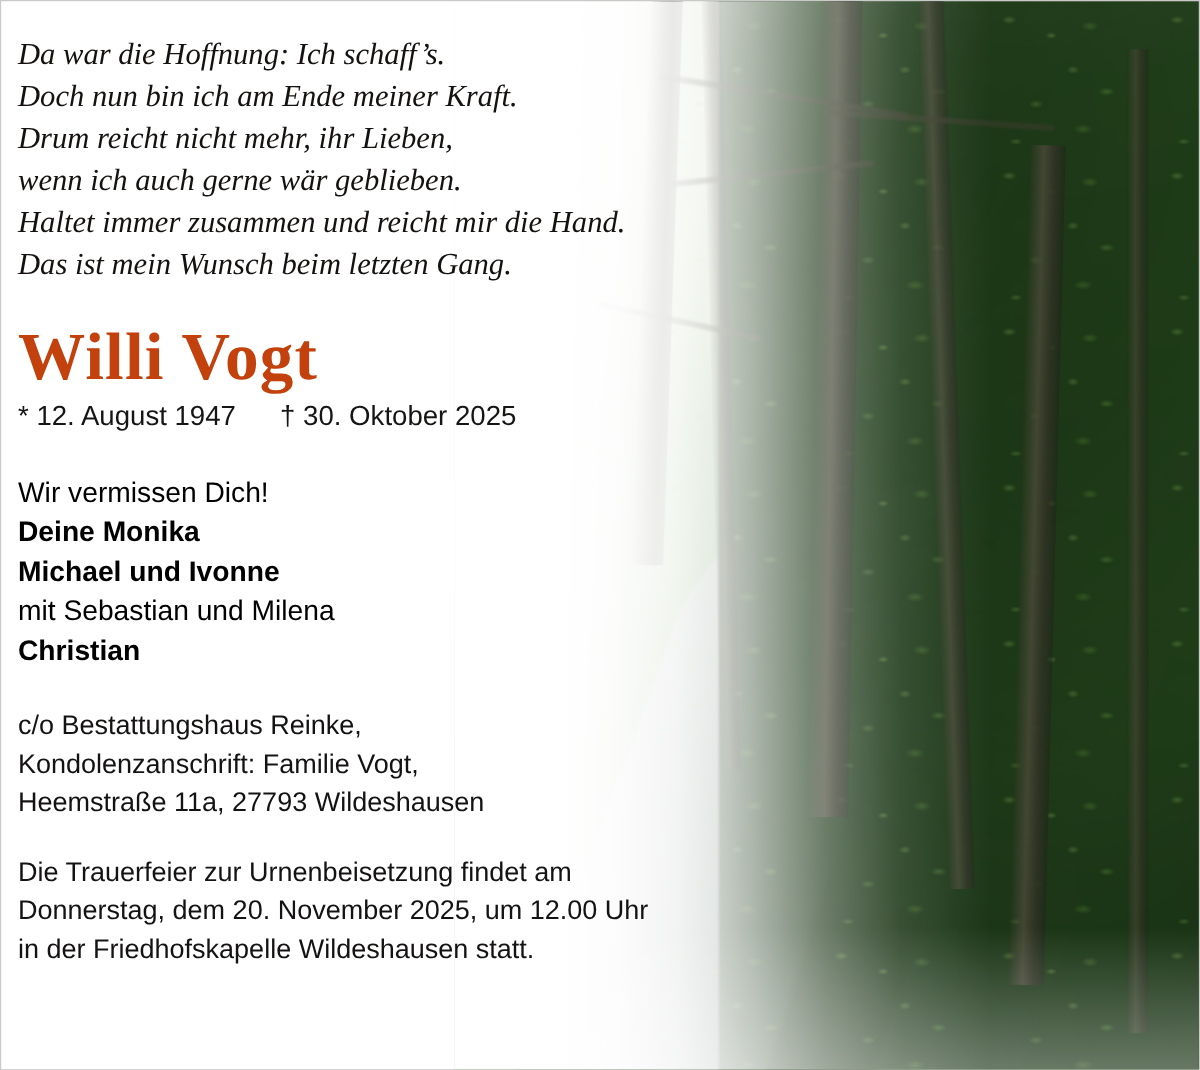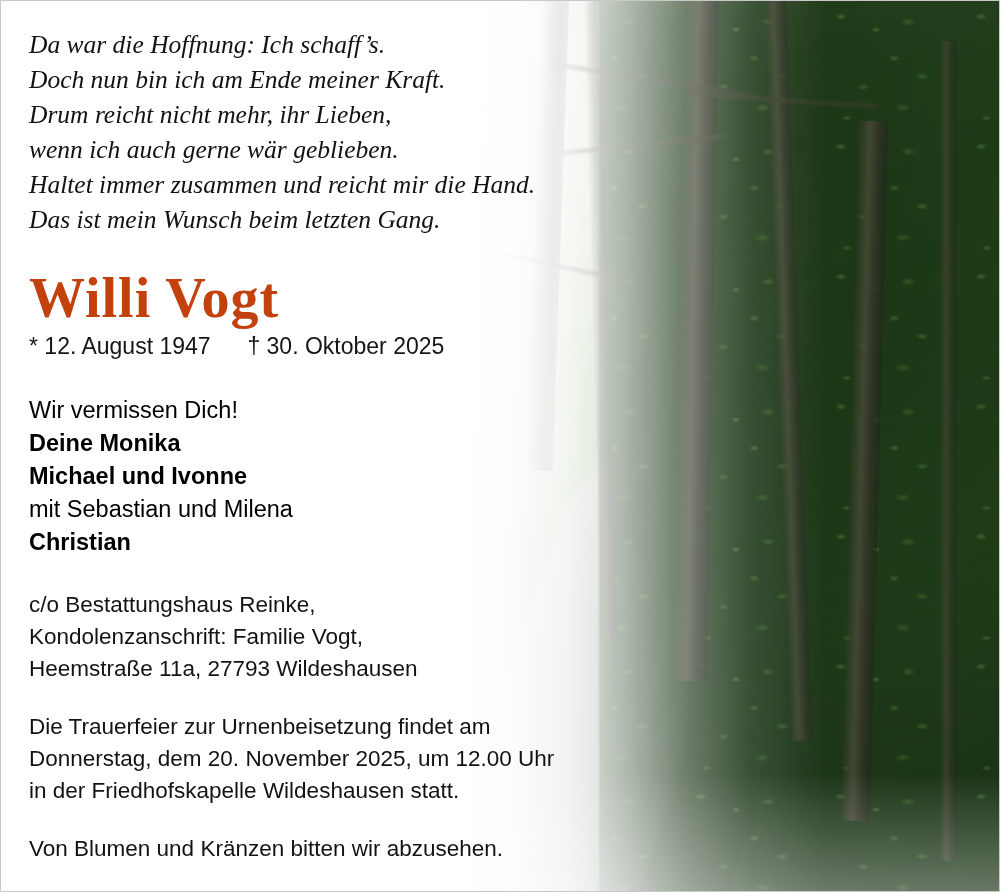--- a/index.html
+++ b/index.html
@@ -142,21 +142,21 @@
     left: 0; right: 0; bottom: 0; height: 120px;
     background: linear-gradient(to top, rgba(255,255,255,.35), rgba(255,255,255,0));
   }
 
   
   .content {
     position: absolute;
     top: 0; left: 0;
     width: 640px;
     height: 892px;
-    padding: 26px 0 0 28px;
+    padding: 26px 0 0 14px;
     box-sizing: border-box;
   }
   .poem {
     font-family: "Liberation Serif", serif;
     font-style: italic;
     font-size: 25.5px;
     line-height: 35px;
     color: #15110f;
     margin: 0 0 30px 0;
   }
@@ -256,18 +256,15 @@
       <div>Kondolenzanschrift: Familie Vogt,</div>
       <div>Heemstraße 11a, 27793 Wildeshausen</div>
     </div>
 
     <div class="block">
       <div>Die Trauerfeier zur Urnenbeisetzung findet am</div>
       <div>Donnerstag, dem 20. November 2025, um 12.00 Uhr</div>
       <div>in der Friedhofskapelle Wildeshausen statt.</div>
     </div>
 
-    <div class="block last">
-      <div>Von Blumen und Kränzen bitten wir abzusehen.</div>
-    </div>
 
   </div>
 </div>
 
 </body></html>

